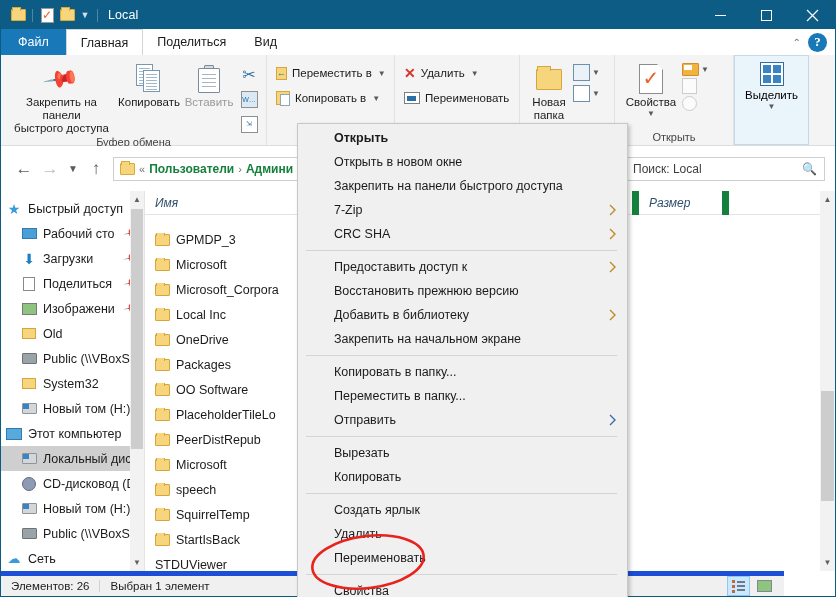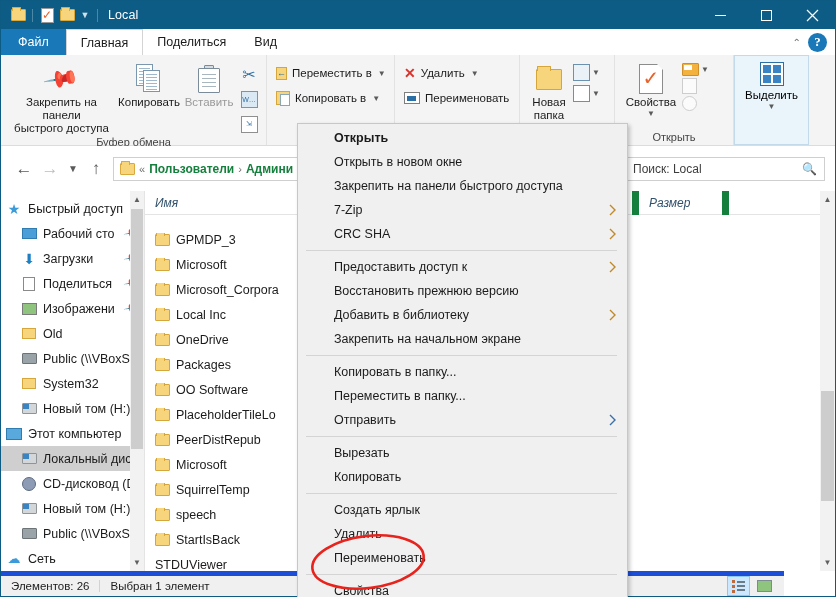--- a/index.html
+++ b/index.html
@@ -786,30 +786,30 @@
               <span class="rowfolder"></span>
               <span>Microsoft</span>
             </div>
           <div class="cell date"></div>
           <div class="cell type">файлами</div>
           <div class="cell size"></div>
         </div>
         <div class="row">
           <div class="cell name">
               <span class="rowfolder"></span>
+              <span>speech</span>
+            </div>
+          <div class="cell date"></div>
+          <div class="cell type">файлами</div>
+          <div class="cell size"></div>
+        </div>
+        <div class="row">
+          <div class="cell name">
+              <span class="rowfolder"></span>
               <span>SquirrelTemp</span>
-            </div>
-          <div class="cell date"></div>
-          <div class="cell type">файлами</div>
-          <div class="cell size"></div>
-        </div>
-        <div class="row">
-          <div class="cell name">
-              <span class="rowfolder"></span>
-              <span>speech</span>
             </div>
           <div class="cell date"></div>
           <div class="cell type">файлами</div>
           <div class="cell size"></div>
         </div>
         <div class="row">
           <div class="cell name">
               <span class="rowfolder"></span>
               <span>StartIsBack</span>
             </div>

